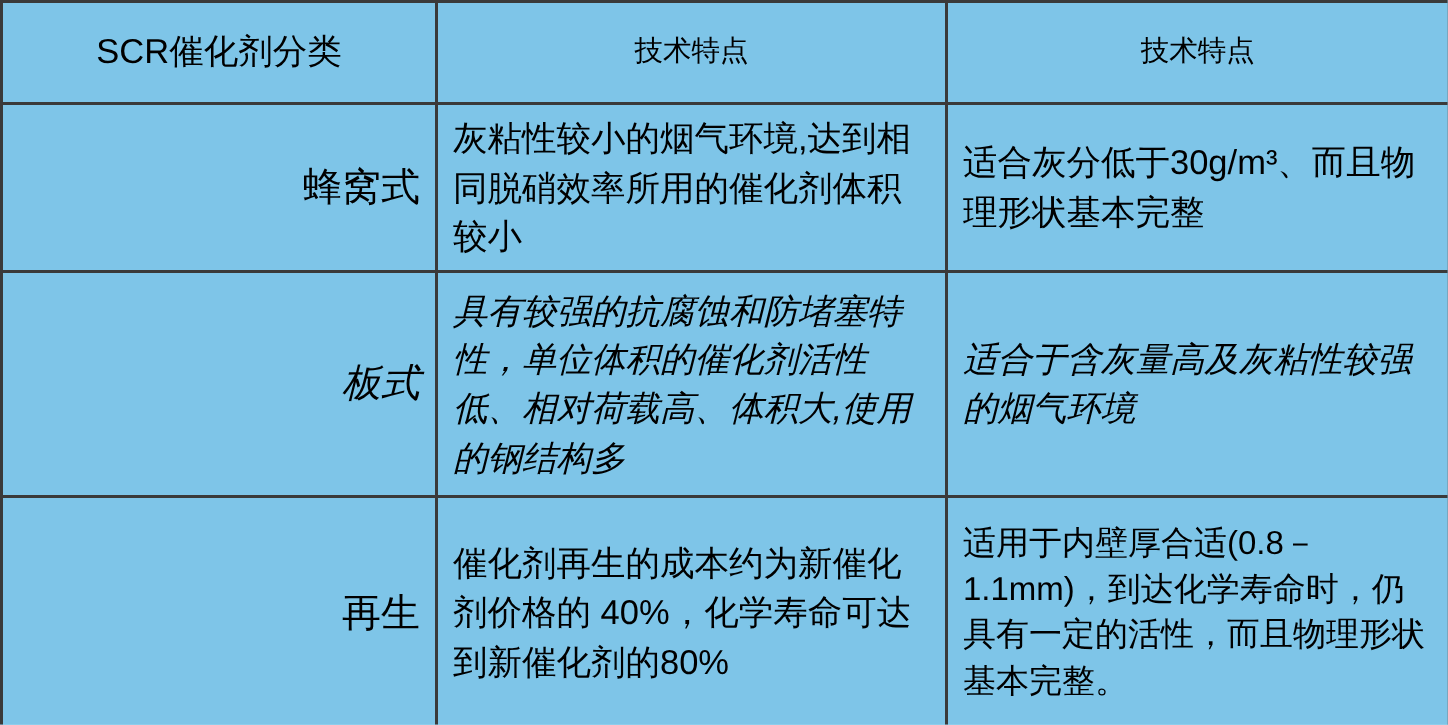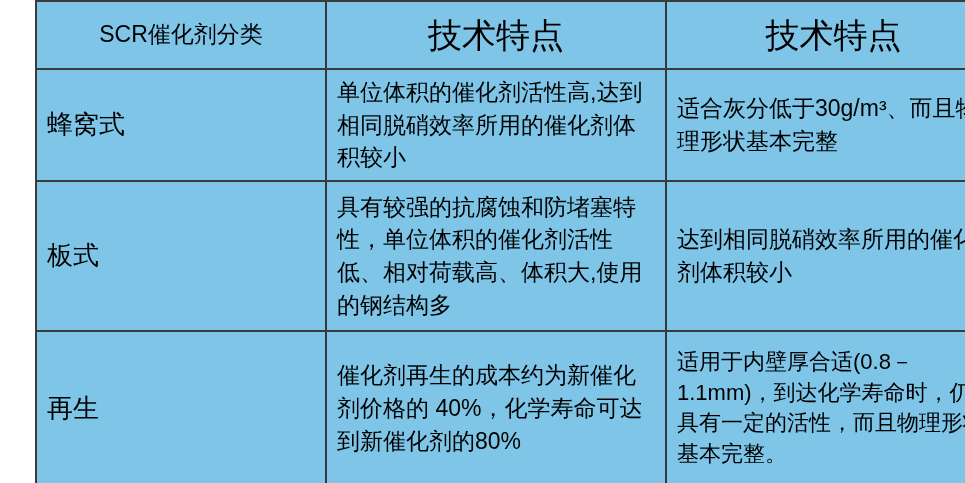--- a/index.html
+++ b/index.html
@@ -9,21 +9,20 @@
   }
   body {
     width: 965px;
     height: 483px;
     font-family: "Liberation Sans", "DejaVu Sans", sans-serif;
   }
   .table-wrap {
     width: 965px;
     height: 483px;
     box-sizing: border-box;
-    padding-left: 35px;
   }
   table.scr-table {
     width: 965px;
     height: 483px;
     border-collapse: collapse;
     table-layout: fixed;
     background: #7ec5e8;
   }
   table.scr-table td {
     border: 2px solid #3a3a3a;
@@ -34,72 +33,72 @@
     box-sizing: border-box;
   }
   
   col.c1 { width: 290px; }
   col.c2 { width: 340px; }
   col.c3 { width: 335px; }
 
   
   tr.header-row td {
     text-align: center;
-    font-size: 34px;
+    font-size: 19px;
     line-height: 1.2;
     height: 68px;
   }
   tr.header-row td.h1 {
     font-size: 23px;
   }
 
   
   td.cat-cell {
-    text-align: left;
+    text-align: right;
     font-size: 26px;
     line-height: 1.3;
   }
   td.text-cell {
     text-align: left;
     font-size: 23px;
     line-height: 1.42;
   }
   td.text-cell.small {
     font-size: 22px;
     line-height: 1.40;
   }
   .row-honeycomb td { height: 110px; }
-  .row-plate td { height: 150px; }
+  .row-plate td { height: 150px; font-style: italic; }
   .row-regen td { height: 155px; }
 </style>
 </head>
 <body>
 
 <div class="table-wrap">
   <table class="scr-table">
     <colgroup>
       <col class="c1">
       <col class="c2">
       <col class="c3">
     </colgroup>
     <tbody>
       <tr class="header-row">
         <td class="h1">SCR催化剂分类</td>
         <td>技术特点</td>
         <td>技术特点</td>
       </tr>
       <tr class="row-honeycomb">
         <td class="cat-cell">蜂窝式</td>
-        <td class="text-cell">单位体积的催化剂活性高,达到相同脱硝效率所用的催化剂体积较小</td>
+        <td class="text-cell">灰粘性较小的烟气环境,达到相同脱硝效率所用的催化剂体积较小</td>
         <td class="text-cell">适合灰分低于30g/m³、而且物理形状基本完整</td>
       </tr>
       <tr class="row-plate">
         <td class="cat-cell">板式</td>
         <td class="text-cell">具有较强的抗腐蚀和防堵塞特性，单位体积的催化剂活性低、相对荷载高、体积大,使用的钢结构多</td>
-        <td class="text-cell">达到相同脱硝效率所用的催化剂体积较小</td>
+        <td class="text-cell">适合于含灰量高及灰粘性较强的烟气环境</td>
       </tr>
       <tr class="row-regen">
         <td class="cat-cell">再生</td>
         <td class="text-cell">催化剂再生的成本约为新催化剂价格的 40%，化学寿命可达到新催化剂的80%</td>
         <td class="text-cell small">适用于内壁厚合适(0.8－1.1mm)，到达化学寿命时，仍具有一定的活性，而且物理形状基本完整。</td>
       </tr>
     </tbody>
   </table>
 </div>
 

